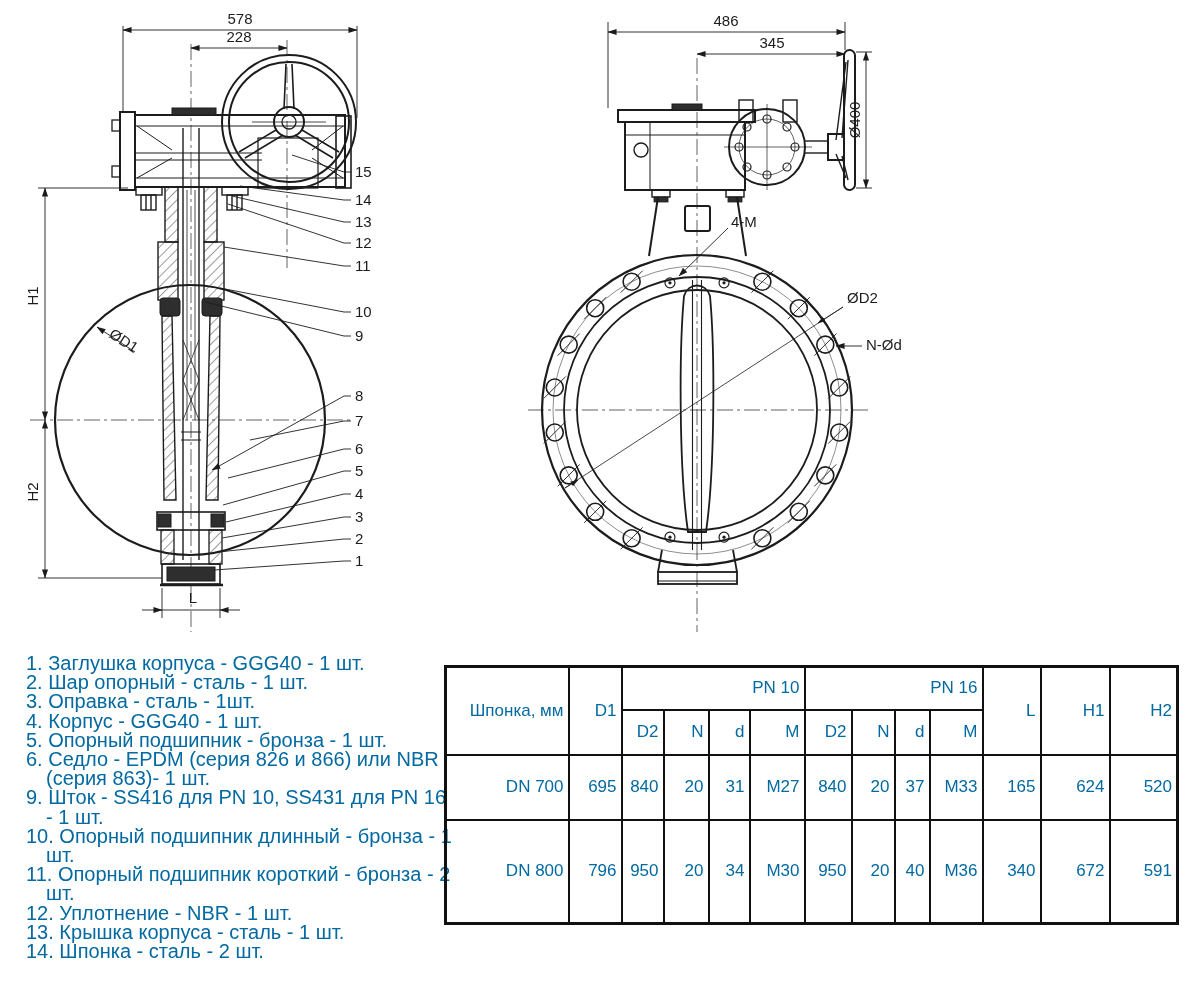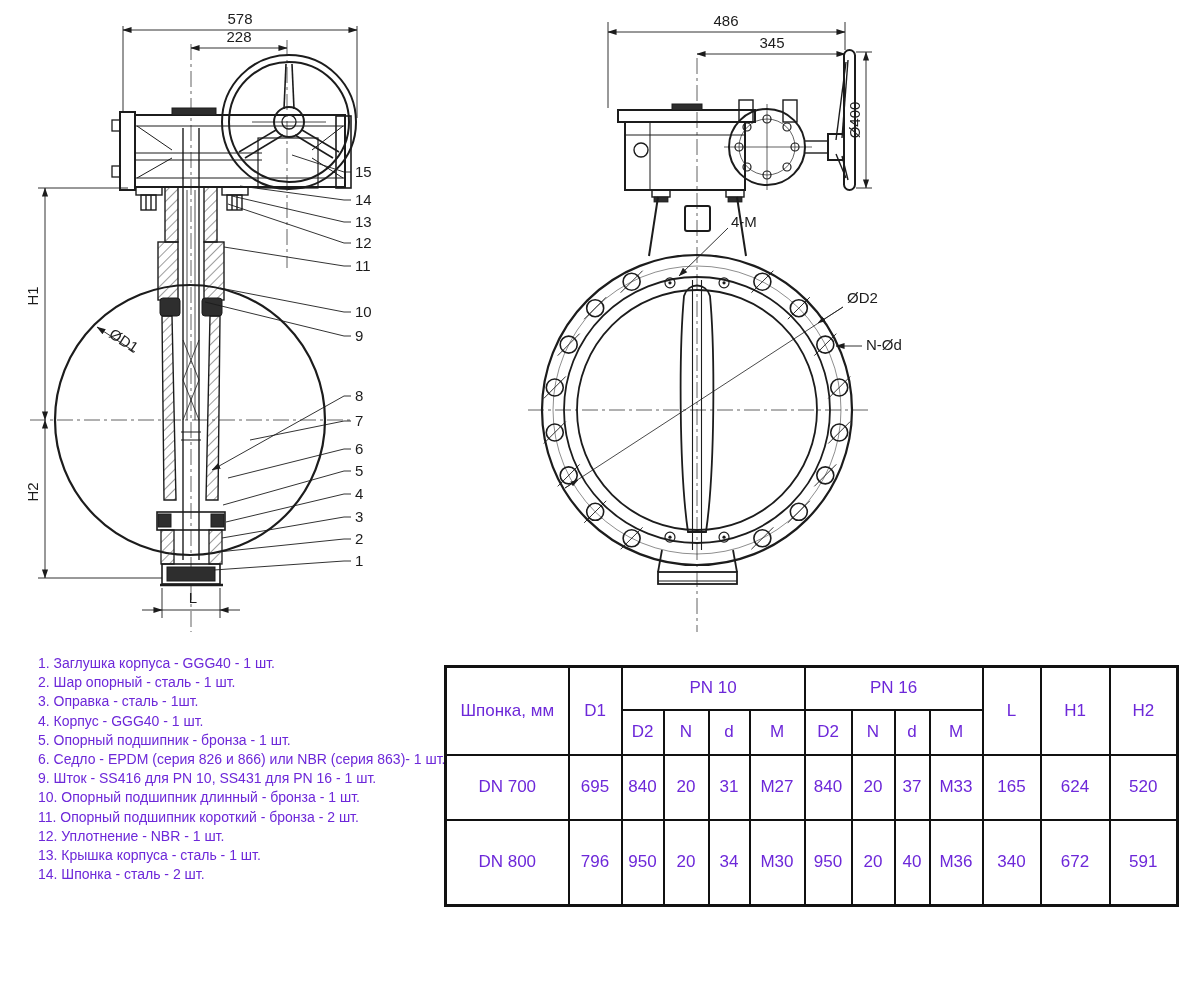--- a/index.html
+++ b/index.html
@@ -1,26 +1,26 @@
 <!DOCTYPE html>
 <html><head>
 <meta charset="utf-8">
 <style>
   html,body{margin:0;padding:0;background:#fff;}
   #page{position:relative;width:1200px;height:984px;background:#ffffff;overflow:hidden;
-        font-family:"Liberation Sans",sans-serif;color:#6d28d9;}
+        font-family:"Liberation Sans",sans-serif;color:#0369a1;}
   svg text{font-family:"Liberation Sans","DejaVu Sans",sans-serif;fill:#1c1c1c;}
   .dimtxt{font-size:15px;}
   .callout{font-size:15px;}
   
-  #parts{position:absolute;left:26px;top:654px;width:432px;font-size:14px;line-height:19.2px;margin-left:12px;}
+  #parts{position:absolute;left:26px;top:654px;width:432px;font-size:20px;line-height:19.2px;}
   .part-item{padding-left:20px;text-indent:-20px;}
   
   #dimtable{position:absolute;left:444px;top:665px;border-collapse:collapse;table-layout:fixed;}
-  #dimtable td{border:2px solid #111;text-align:center;vertical-align:middle;
+  #dimtable td{border:2px solid #111;text-align:right;vertical-align:middle;
                font-size:17px;padding:0 4px;overflow:hidden;}
   #dimtable{border:3px solid #111;}
   #dimtable .hdr{font-size:17px;}
 </style>
 </head>
 <body>
 
 <div id="page">
 
 
@@ -418,21 +418,21 @@
     <td>31</td>
     <td>M27</td>
     <td>840</td>
     <td>20</td>
     <td>37</td>
     <td>M33</td>
     <td>165</td>
     <td>624</td>
     <td>520</td>
   </tr>
-  <tr style="height:86px">
+  <tr style="height:104px">
     <td>DN 800</td>
     <td>796</td>
     <td>950</td>
     <td>20</td>
     <td>34</td>
     <td>M30</td>
     <td>950</td>
     <td>20</td>
     <td>40</td>
     <td>M36</td>

